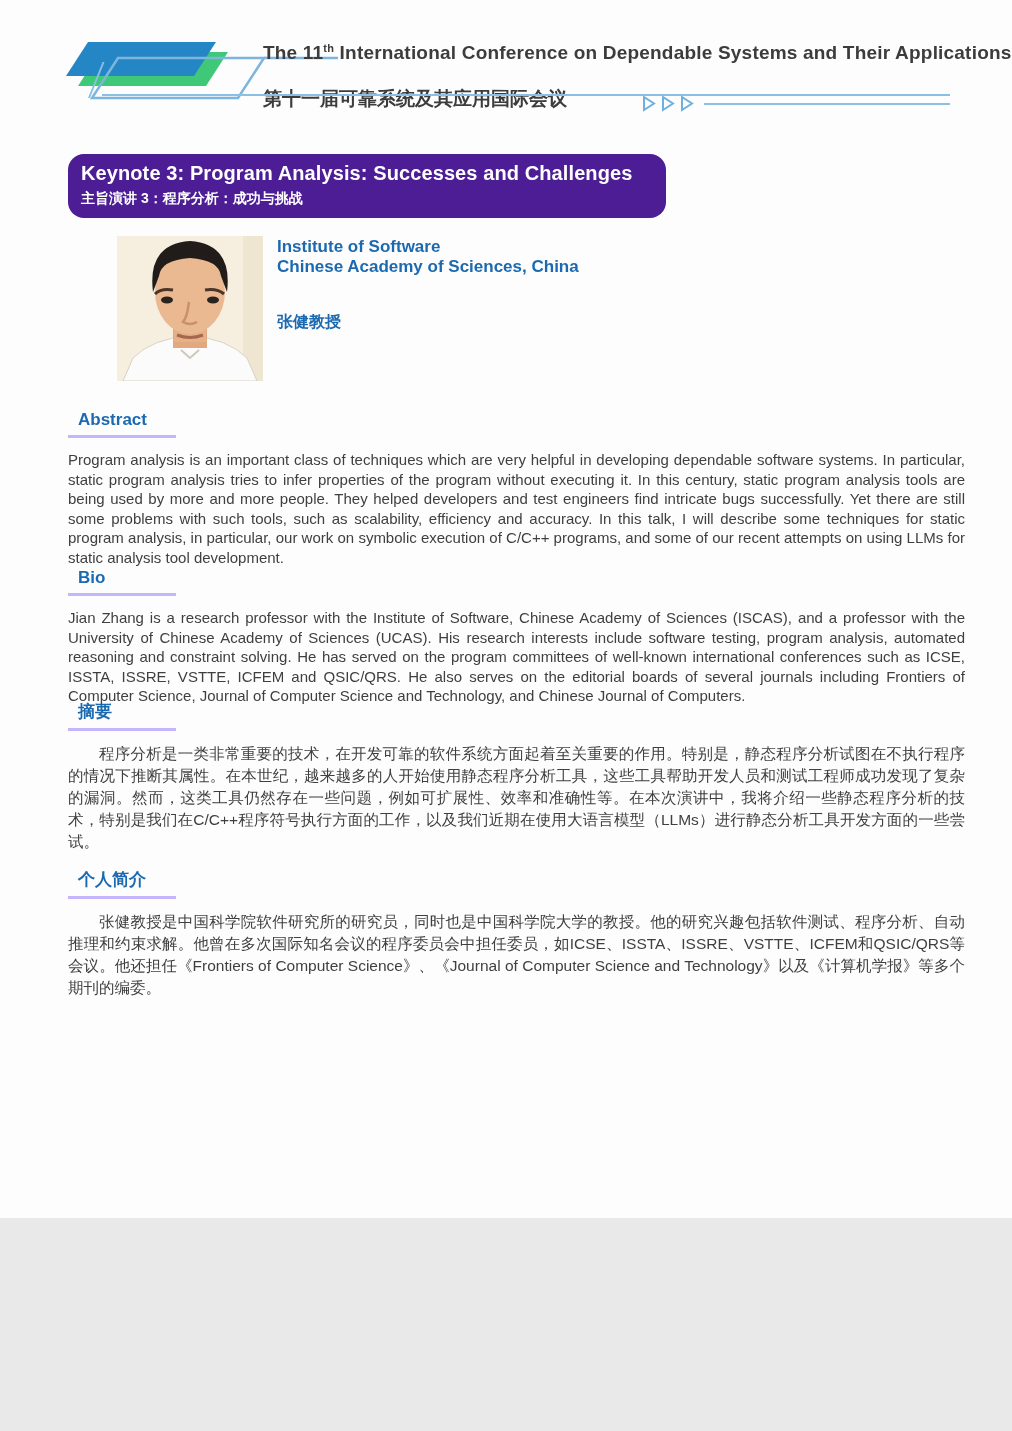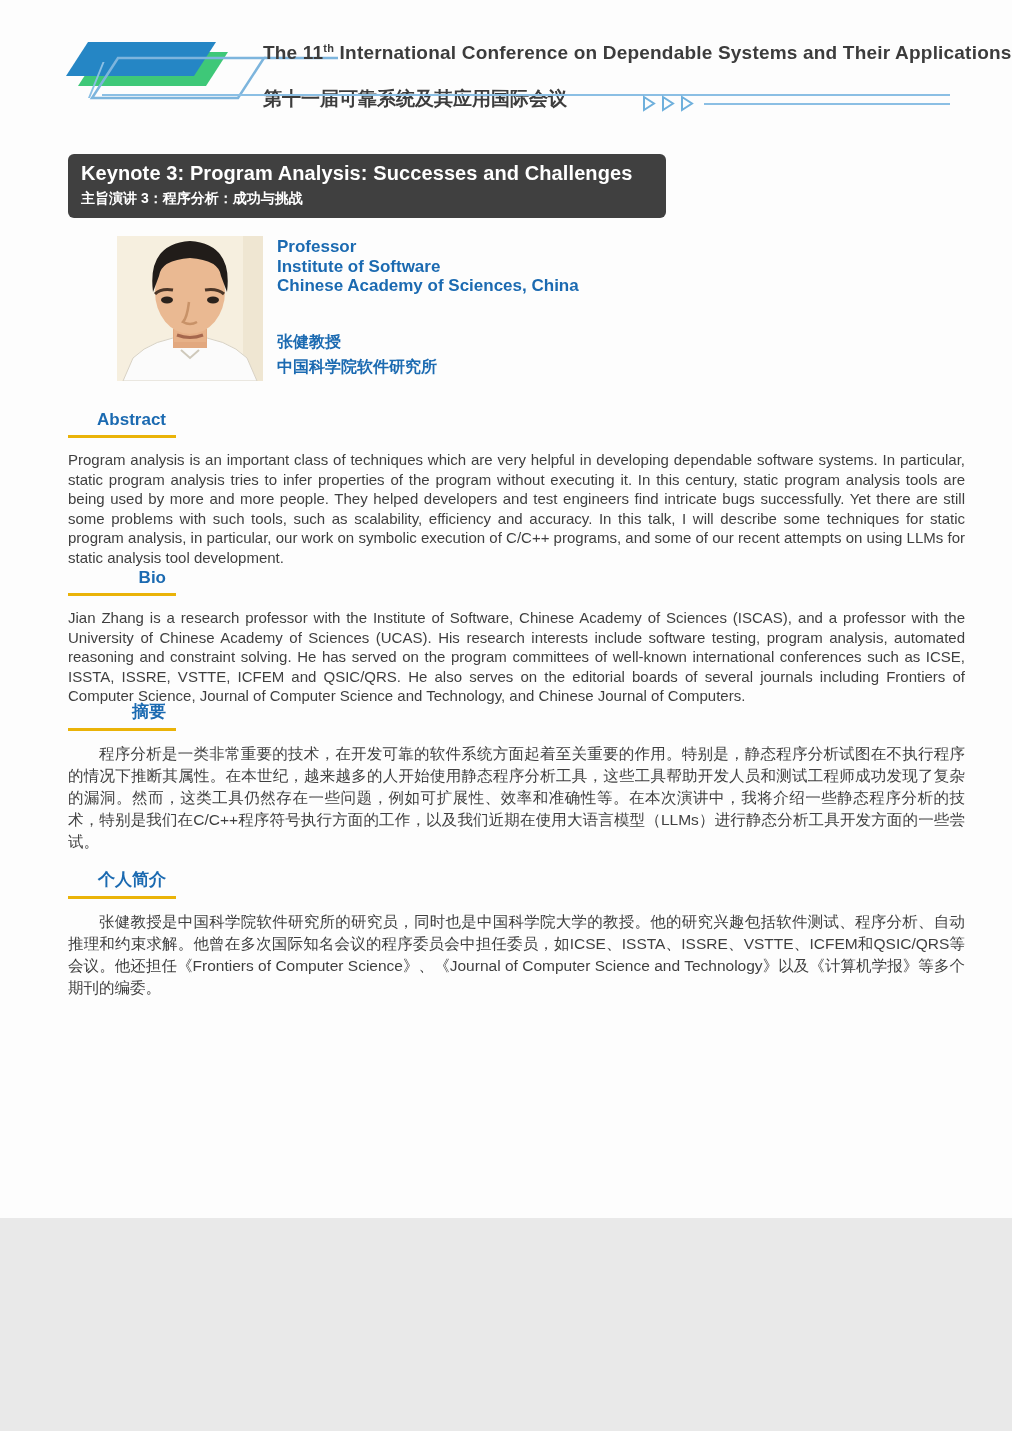--- a/index.html
+++ b/index.html
@@ -25,43 +25,43 @@
 
   .line-a { position: absolute; left: 102px; top: 94px; width: 848px; height: 2px; background: #8bbfe4; }
   .line-a-diag { position: absolute; left: 88px; top: 62px; width: 2px; height: 36px;
                  background: #8bbfe4; transform: skewX(-22deg); transform-origin: bottom left; }
   .arrows-svg { position: absolute; left: 642px; top: 95px; }
   .line-b { position: absolute; left: 704px; top: 103px; width: 246px; height: 2px; background: #8bbfe4; }
 
   
   .banner {
     position: absolute; left: 68px; top: 154px; width: 598px; height: 64px;
-    background: #404040; border-radius: 6px; color: #ffffff;
+    background: #4c1d95; border-radius: 16px; color: #ffffff;
     padding: 6px 6px 0 13px;
   }
   .banner .en { font-size: 20px; font-weight: 700; line-height: 26px; letter-spacing: 0.1px; }
   .banner .zh { font-size: 14px; font-weight: 700; line-height: 25px; }
 
   
   .photo { position: absolute; left: 117px; top: 236px; width: 146px; height: 145px; }
   .speaker-details { position: absolute; left: 277px; top: 237px; color: #1b6ab1; }
   .speaker-details .en { font-size: 17px; font-weight: 700; line-height: 19.5px; }
   .speaker-details .zh { margin-top: 33px; font-size: 16px; font-weight: 700; line-height: 25px; }
 
   
   .section { position: absolute; left: 68px; width: 897px; }
   .sec-abstract-en { top: 410px; }
   .sec-bio-en      { top: 568px; }
   .sec-abstract-zh { top: 700px; }
   .sec-bio-zh      { top: 868px; }
 
   .sec-heading {
-    display: inline-block; min-width: 108px; text-align: right;
+    display: inline-block; min-width: 108px; text-align: left;
     color: #1b6ab1; font-size: 17px; font-weight: 700;
-    padding: 0 10px 5px 10px; border-bottom: 3px solid #eab308;
+    padding: 0 10px 5px 10px; border-bottom: 3px solid #c4b5fd;
   }
   .sec-body {
     margin-top: 12px; color: #3f3f3f; font-size: 15px; line-height: 19.5px;
     text-align: justify;
   }
   .sec-body.zh { font-size: 15.5px; line-height: 22px; text-indent: 2em; }
 
   
   .page-number { position: absolute; left: 68px; top: 1356px; font-size: 21px; color: #57585a; letter-spacing: 1px; }
   .footer-line { position: absolute; left: 106px; top: 1364px; width: 880px; height: 7px; background: #8ec4ea; border-radius: 2px; }
@@ -109,27 +109,25 @@
     <path d="M88,54 Q100,52 107,58" stroke="#4a3527" stroke-width="3" fill="none"></path>
     <ellipse cx="50" cy="64" rx="6" ry="3.4" fill="#2a221c"></ellipse>
     <ellipse cx="96" cy="64" rx="6" ry="3.4" fill="#2a221c"></ellipse>
     <path d="M72,66 Q70,82 66,86 Q73,90 80,86" stroke="#c89268" stroke-width="2.5" fill="none"></path>
     <path d="M60,99 Q73,104 86,99" stroke="#a5674d" stroke-width="3" fill="none"></path>
     <path d="M64,114 L73,122 L82,114" fill="none" stroke="#cfc9bb" stroke-width="2"></path>
   </svg>
 
   <div class="speaker-details">
     <div class="en">
-      <div>Professor</div>
       <div>Institute of Software</div>
       <div>Chinese Academy of Sciences, China</div>
     </div>
     <div class="zh">
       <div>张健教授</div>
-      <div>中国科学院软件研究所</div>
     </div>
   </div>
 
   <div class="section sec-abstract-en">
     <div class="sec-heading">Abstract</div>
     <div class="sec-body">Program analysis is an important class of techniques which are very helpful in developing dependable software systems. In particular, static program analysis tries to infer properties of the program without executing it. In this century, static program analysis tools are being used by more and more people. They helped developers and test engineers find intricate bugs successfully. Yet there are still some problems with such tools, such as scalability, efficiency and accuracy. In this talk, I will describe some techniques for static program analysis, in particular, our work on symbolic execution of C/C++ programs, and some of our recent attempts on using LLMs for static analysis tool development.</div>
   </div>
 
   <div class="section sec-bio-en">
     <div class="sec-heading">Bio</div>

